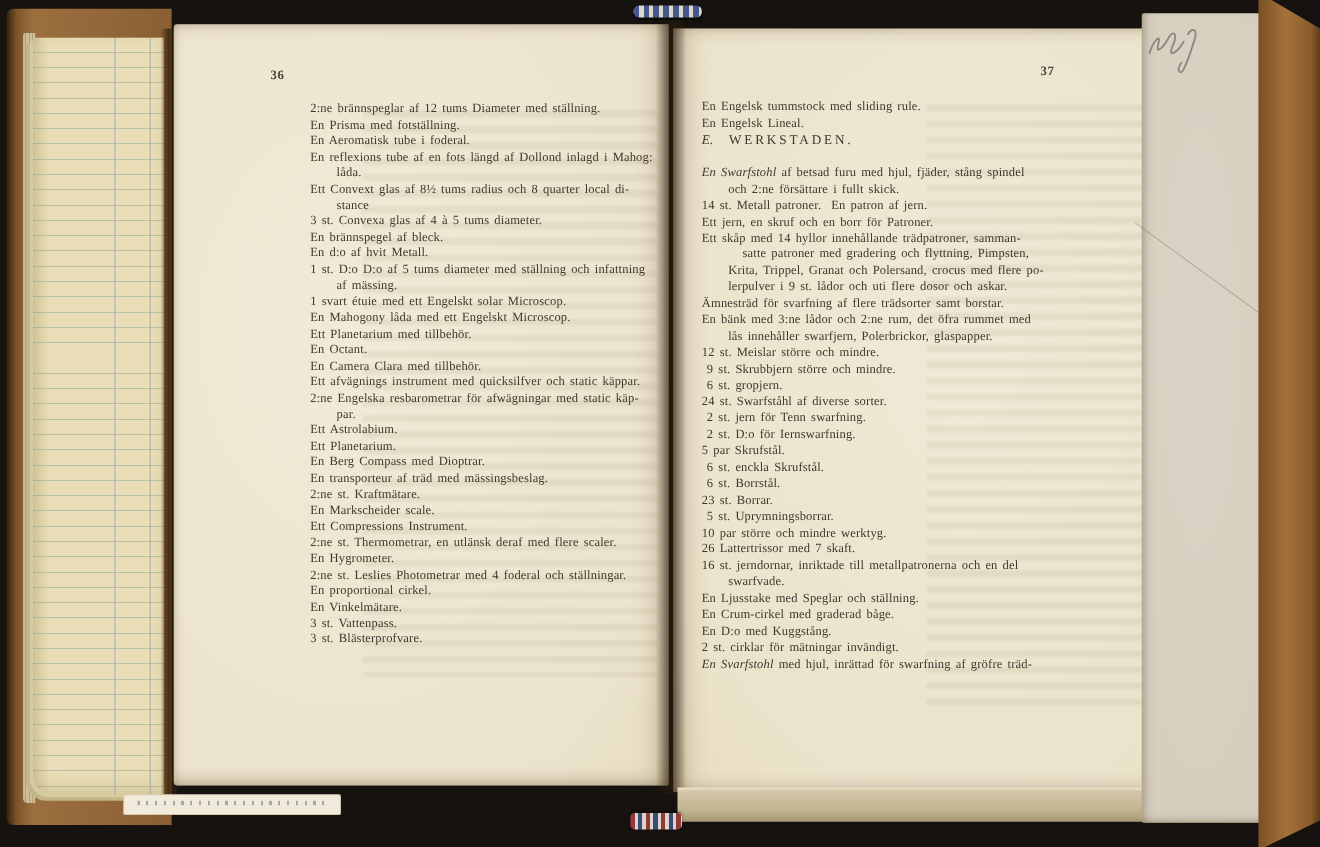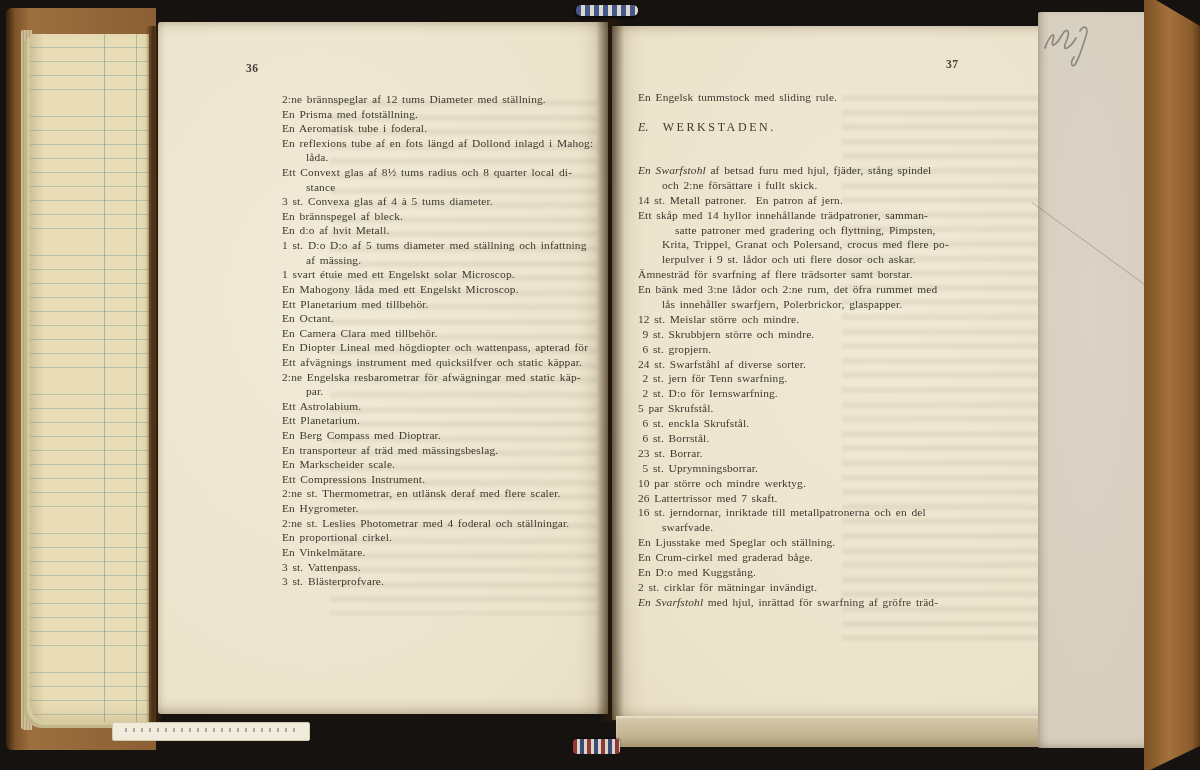--- a/index.html
+++ b/index.html
@@ -180,53 +180,55 @@
     <div class="ln ind0">3 st. Convexa glas af 4 à 5 tums diameter.</div>
     <div class="ln ind0">En brännspegel af bleck.</div>
     <div class="ln ind0">En d:o af hvit Metall.</div>
     <div class="ln ind0">1 st. D:o D:o af 5 tums diameter med ställning och infattning</div>
     <div class="ln ind1">af mässing.</div>
     <div class="ln ind0">1 svart étuie med ett Engelskt solar Microscop.</div>
     <div class="ln ind0">En Mahogony låda med ett Engelskt Microscop.</div>
     <div class="ln ind0">Ett Planetarium med tillbehör.</div>
     <div class="ln ind0">En Octant.</div>
     <div class="ln ind0">En Camera Clara med tillbehör.</div>
-    <div class="ln ind0">En Diopter Lineal med högdiopter och wattenpass, apterad för</div>
     <div class="ln ind0">Ett afvägnings instrument med quicksilfver och static käppar.</div>
     <div class="ln ind0">2:ne Engelska resbarometrar för afwägningar med static käp-</div>
     <div class="ln ind1">par.</div>
     <div class="ln ind0">Ett Astrolabium.</div>
     <div class="ln ind0">Ett Planetarium.</div>
     <div class="ln ind0">En Berg Compass med Dioptrar.</div>
     <div class="ln ind0">En transporteur af träd med mässingsbeslag.</div>
+    <div class="ln ind0">2:ne st. Kraftmätare.</div>
     <div class="ln ind0">En Markscheider scale.</div>
     <div class="ln ind0">Ett Compressions Instrument.</div>
     <div class="ln ind0">2:ne st. Thermometrar, en utlänsk deraf med flere scaler.</div>
     <div class="ln ind0">En Hygrometer.</div>
     <div class="ln ind0">2:ne st. Leslies Photometrar med 4 foderal och ställningar.</div>
     <div class="ln ind0">En proportional cirkel.</div>
     <div class="ln ind0">En Vinkelmätare.</div>
     <div class="ln ind0">3 st. Vattenpass.</div>
     <div class="ln ind0">3 st. Blästerprofvare.</div>
   </div>
 
 <div class="pagenum print" style="left:946px;top:58px;">37</div>
 
 <div class="textblock print" id="right-intro" style="left:638px;top:90px;">
     <div class="ln ind0">En Engelsk tummstock med sliding rule.</div>
+    <div class="ln ind0">En Engelsk Lineal.</div>
   </div>
 
 <div id="right-heading" class="print" style="left:638px;top:120px;">
   <span class="idx">E.</span><span class="ttl">WERKSTADEN.</span>
 </div>
 
-<div class="textblock print" id="right-lines" style="left:638px;top:163px;">
+<div class="textblock print" id="right-lines" style="left:638px;top:150px;">
     <div class="ln ind0"><i>En Swarfstohl</i> af betsad furu med hjul, fjäder, stång spindel</div>
     <div class="ln ind1">och 2:ne försättare i fullt skick.</div>
     <div class="ln ind0">14 st. Metall patroner.  En patron af jern.</div>
+    <div class="ln ind0">Ett jern, en skruf och en borr för Patroner.</div>
     <div class="ln ind0">Ett skåp med 14 hyllor innehållande trädpatroner, samman-</div>
     <div class="ln ind2">satte patroner med gradering och flyttning, Pimpsten,</div>
     <div class="ln ind1">Krita, Trippel, Granat och Polersand, crocus med flere po-</div>
     <div class="ln ind1">lerpulver i 9 st. lådor och uti flere dosor och askar.</div>
     <div class="ln ind0">Ämnesträd för svarfning af flere trädsorter samt borstar.</div>
     <div class="ln ind0">En bänk med 3:ne lådor och 2:ne rum, det öfra rummet med</div>
     <div class="ln ind1">lås innehåller swarfjern, Polerbrickor, glaspapper.</div>
     <div class="ln ind0">12 st. Meislar större och mindre.</div>
     <div class="ln ind0"> 9 st. Skrubbjern större och mindre.</div>
     <div class="ln ind0"> 6 st. gropjern.</div>

